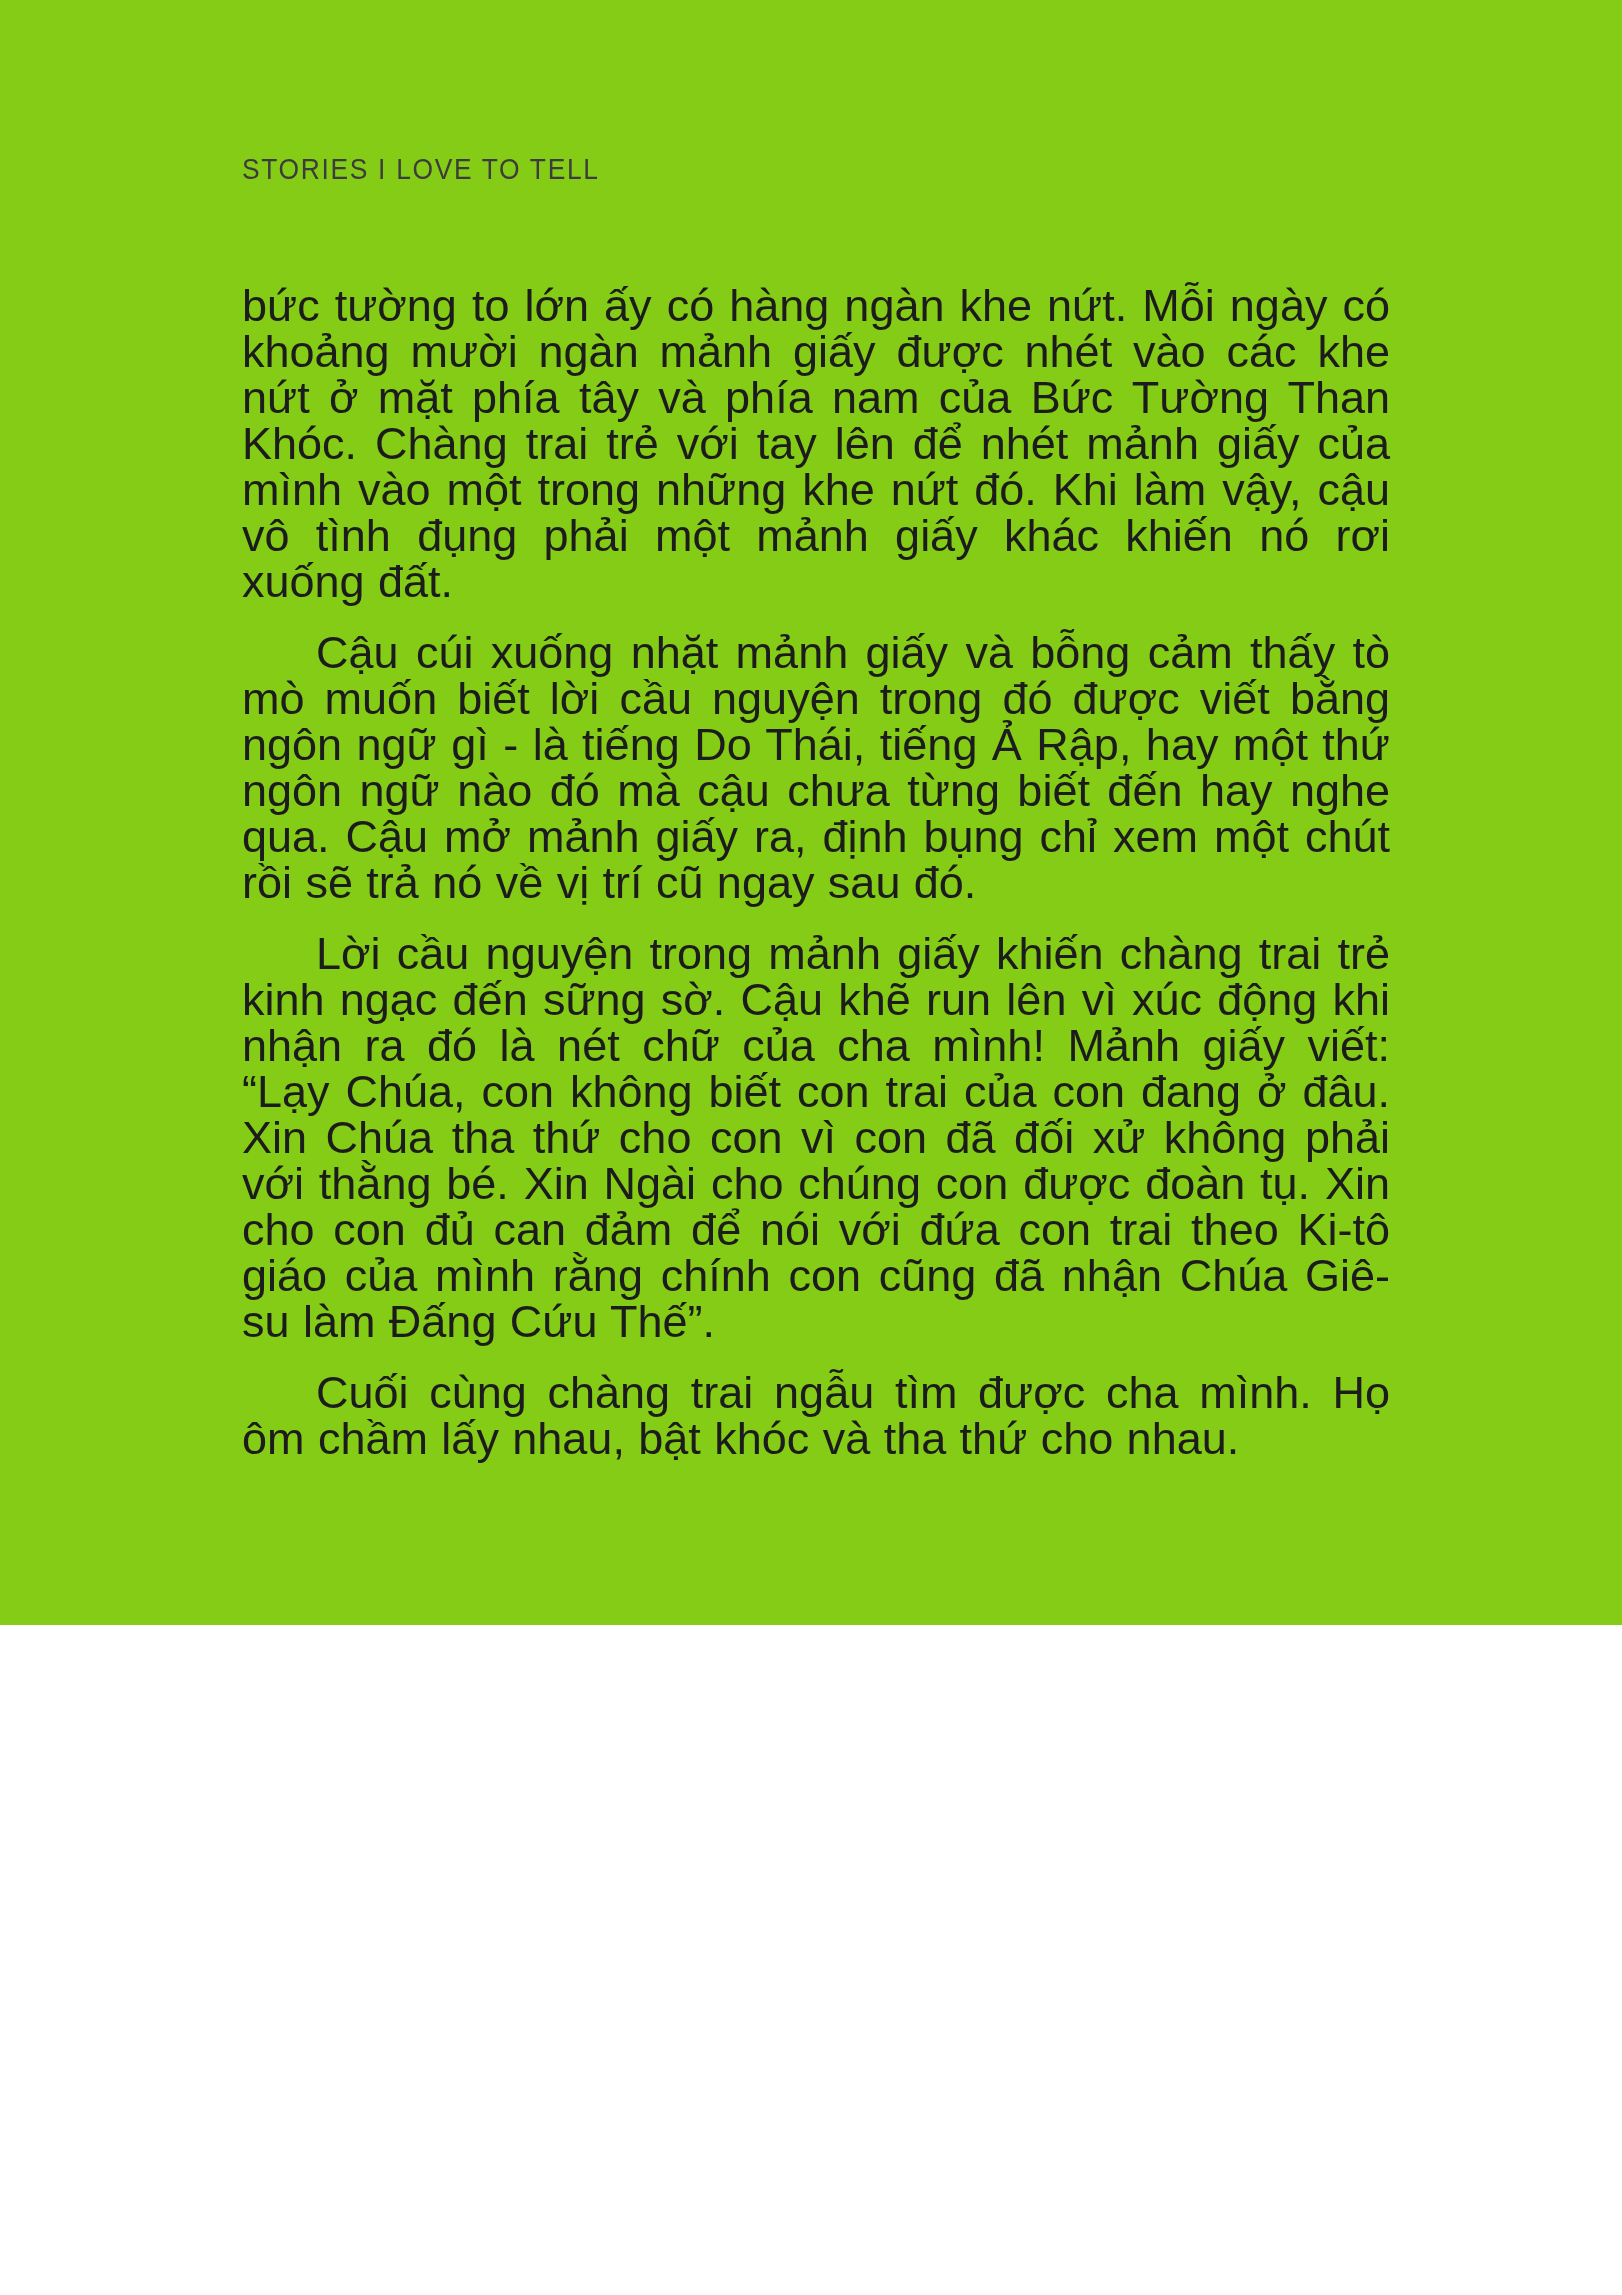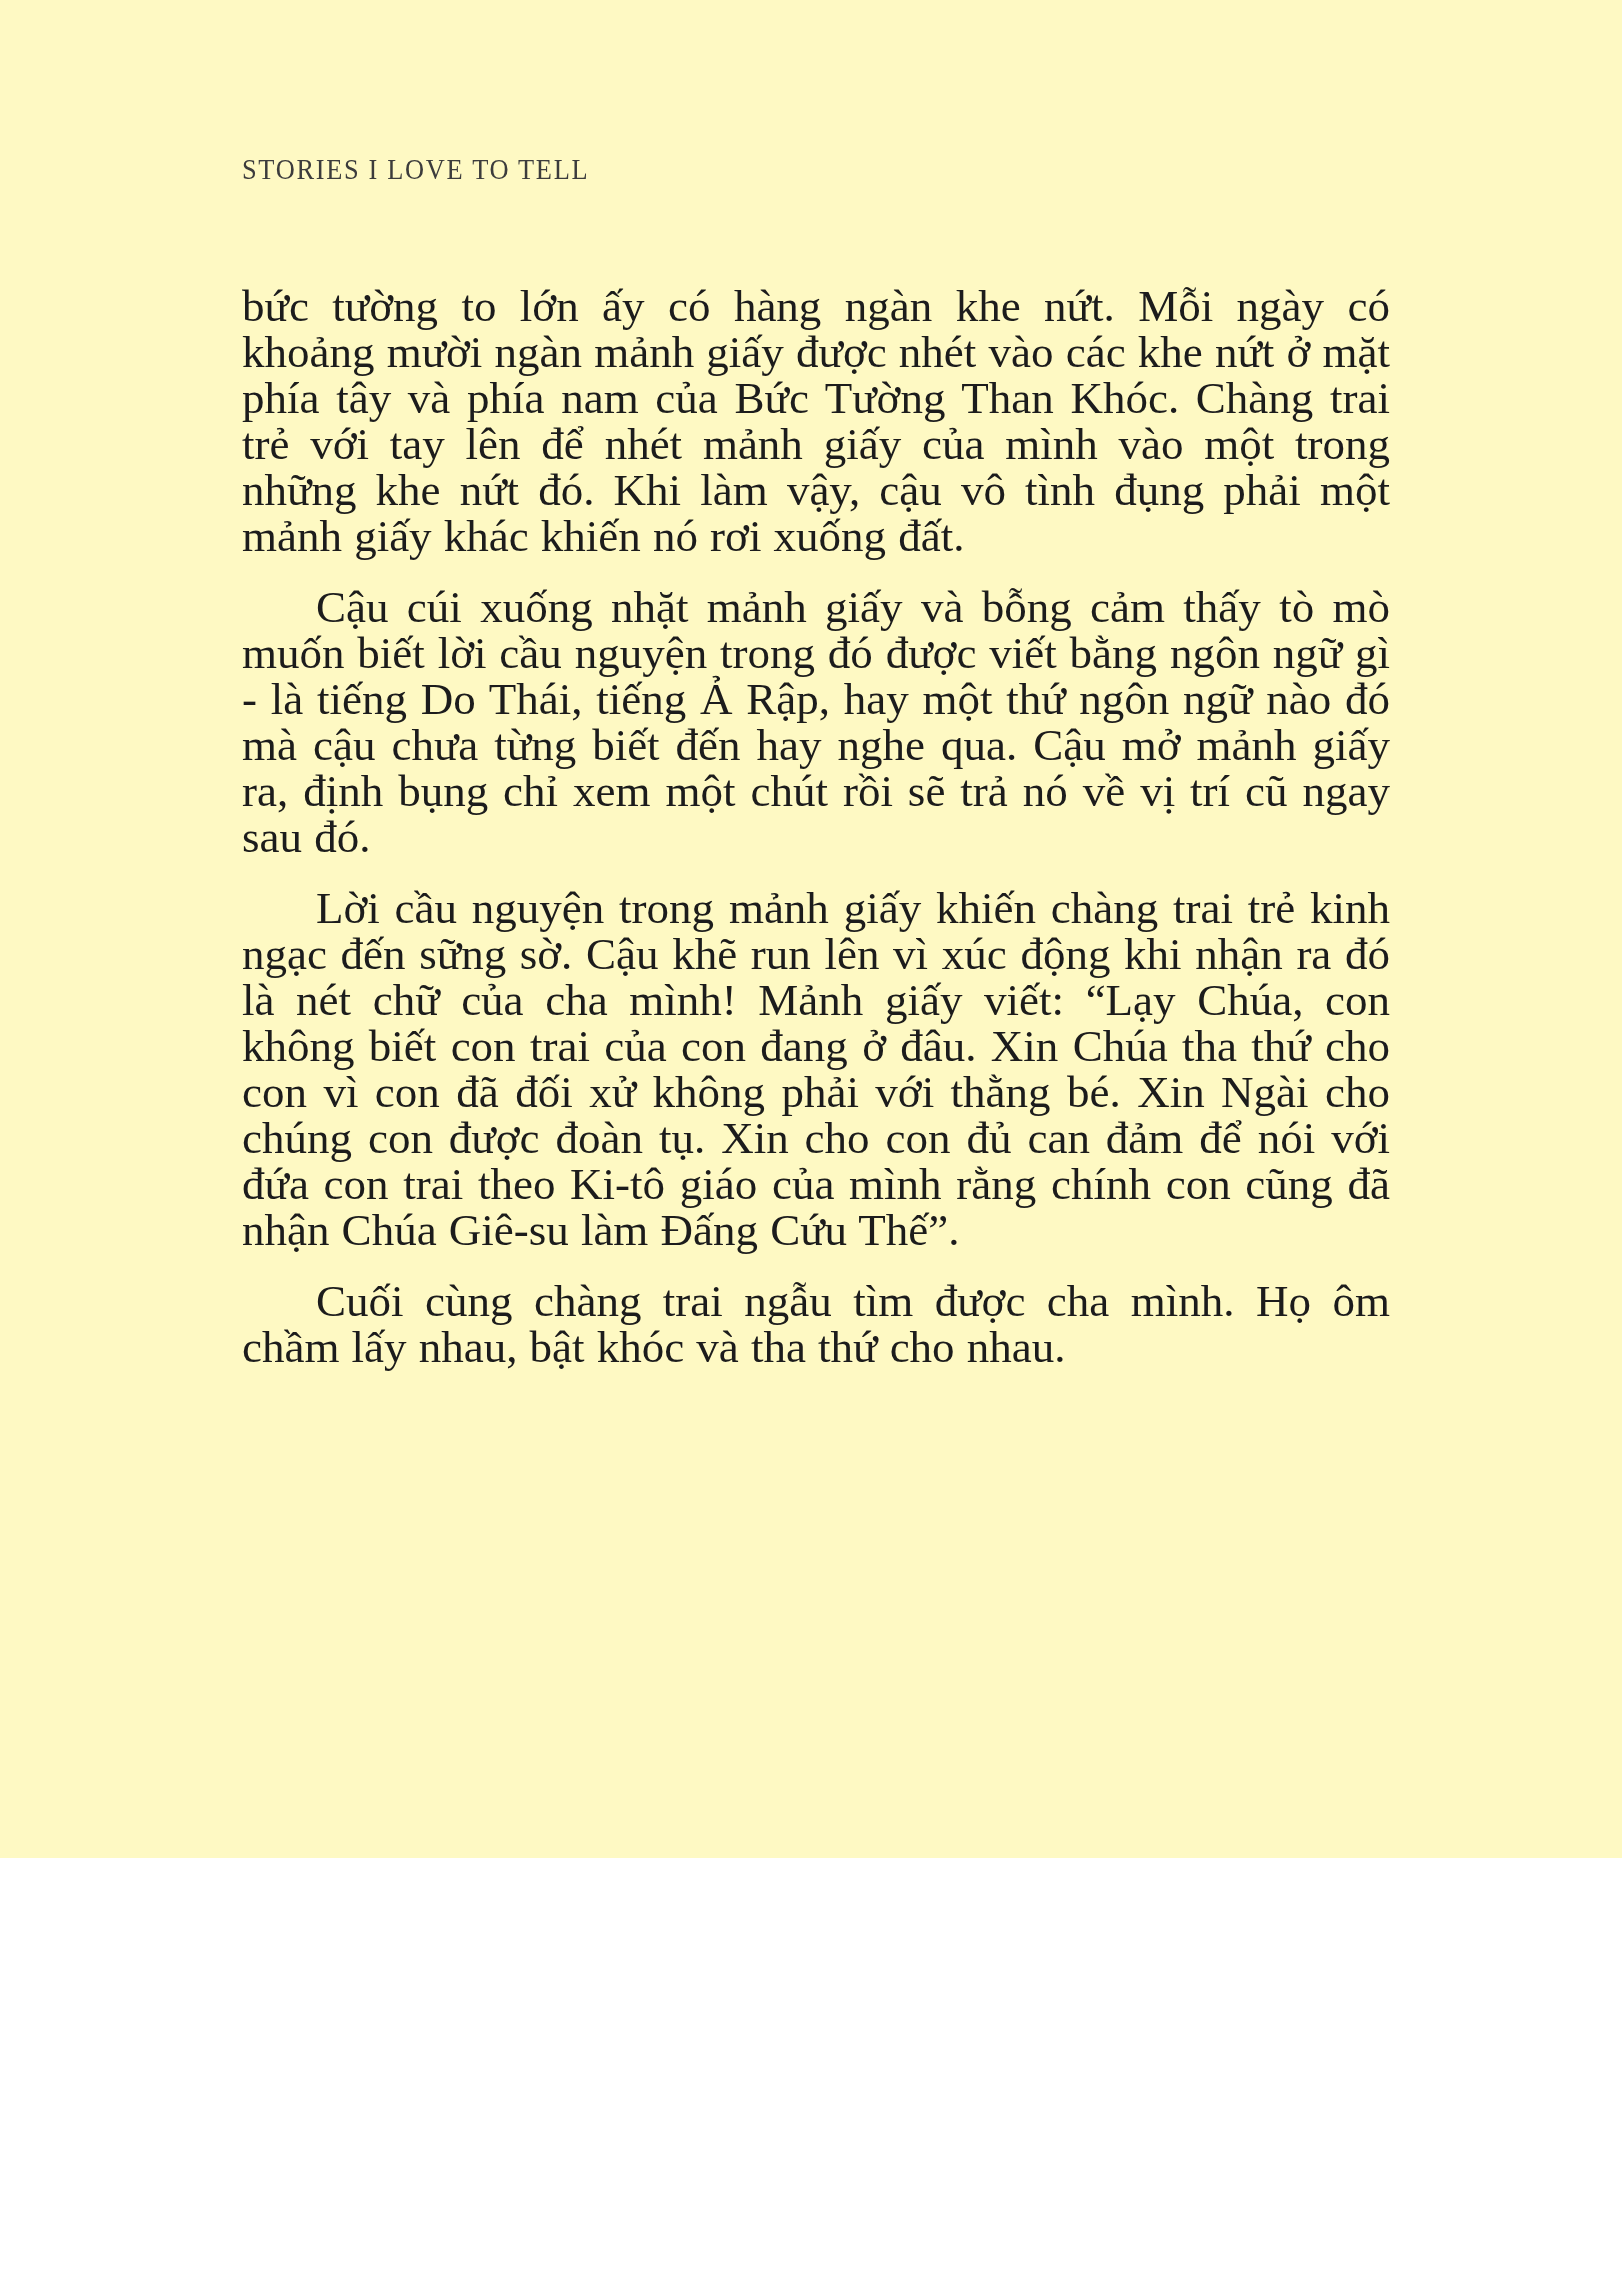--- a/index.html
+++ b/index.html
@@ -4,23 +4,23 @@
 <title>Book page</title>
 <style>
   html, body {
     margin: 0;
     padding: 0;
     background: #ffffff;
   }
   .page {
     position: relative;
     width: 1622px;
-    height: 1858px;
-    background: #fef9c3;
-    font-family: Liberation Serif, serif;
+    height: 1625px;
+    background: #84cc16;
+    font-family: Liberation Sans, sans-serif;
     overflow: hidden;
   }
   .running-header {
     position: absolute;
     left: 242px;
     top: 154px;
     font-size: 30px;
     line-height: 1;
     letter-spacing: 1.9px;
     color: #3c3c3c;

